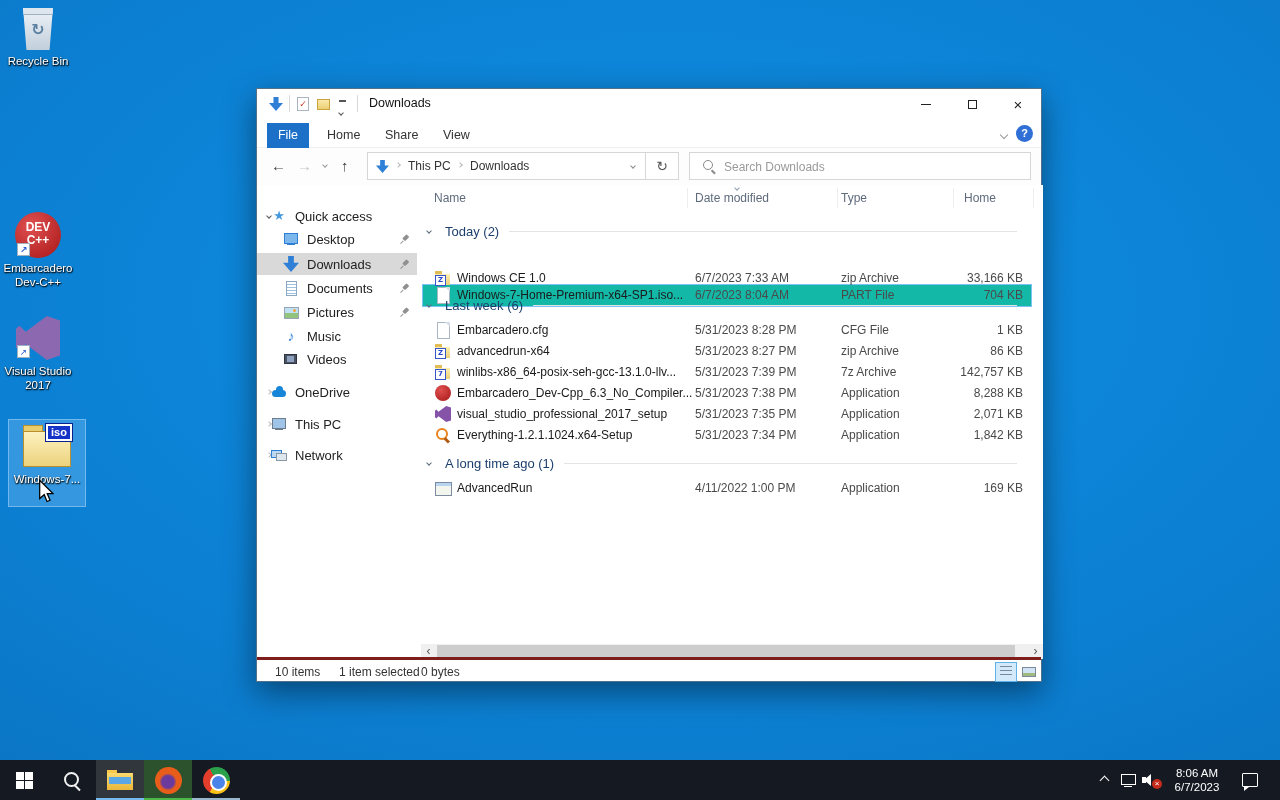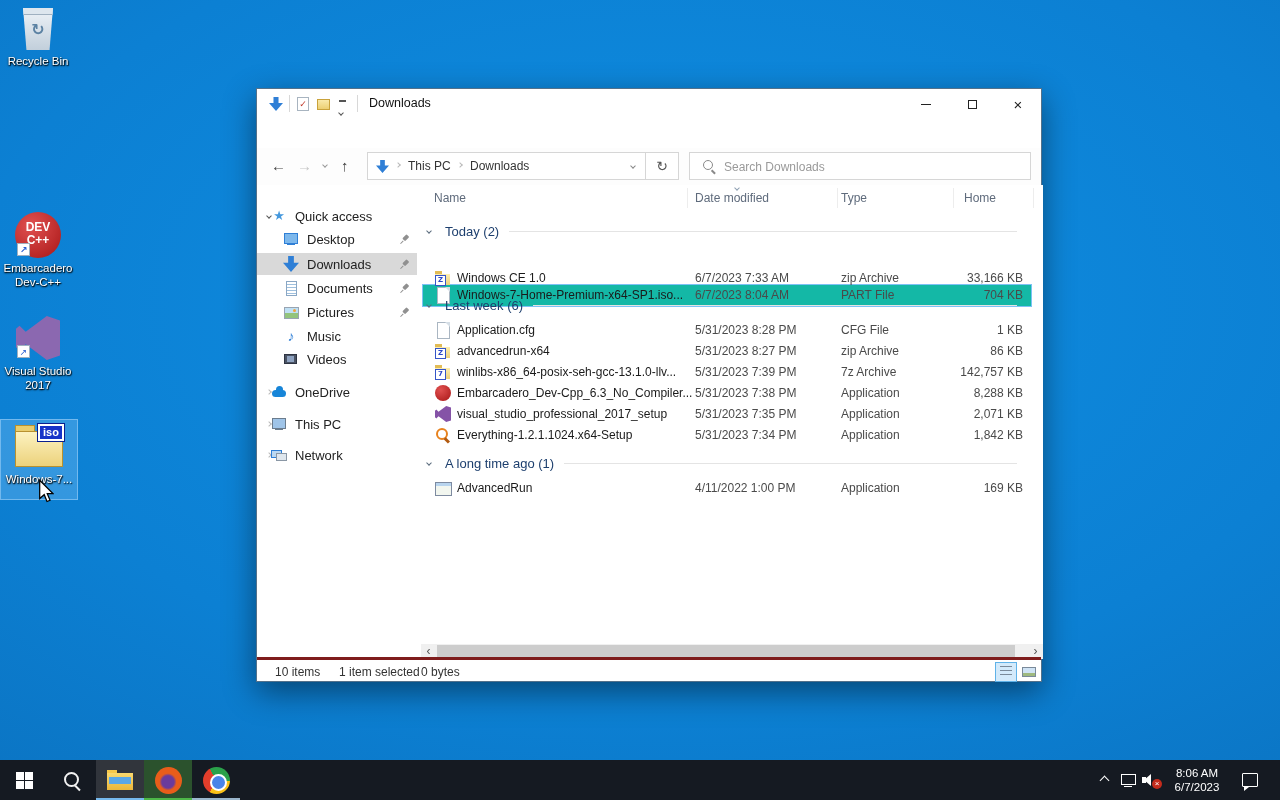--- a/index.html
+++ b/index.html
@@ -288,21 +288,21 @@
     <div style="position:relative;width:46px;margin:0 auto">
       <div class="vs-art"></div>
       <span class="shortcut-badge">↗</span>
     </div>
     <div class="dlabel">
       <div>Visual Studio</div>
       <div>2017</div>
     </div>
   </div>
 
-  <div class="dicon selected" style="left:1px;top:420px;padding:3px 0 13px">
+  <div class="dicon selected" style="left:9px;top:420px;padding:3px 0 20px">
     <div class="isofolder-art">
       <div class="ftab"></div>
       <div class="fbody"></div>
       <div class="isobadge">iso</div>
     </div>
     <div class="dlabel">Windows-7...</div>
   </div>
 
   <svg id="cursor" viewBox="0 0 12 19">
     <path d="M1 1 L1 15.5 L4.6 12.4 L6.8 17.8 L9.2 16.8 L7 11.6 L11.5 11.6 Z" fill="#fff" stroke="#000" stroke-width="1"></path>
@@ -326,20 +326,28 @@
           <span class="glyph-min"></span>
         </span>
       <span class="wbtn" style="left:692px">
           <span class="glyph-max"></span>
         </span>
       <span class="wbtn" style="left:738px">
           <span class="glyph-close">×</span>
         </span>
     </div>
 
+    <div id="ribbon">
+      <span id="file-tab">File</span>
+      <span class="rtab" style="left:60px">Home</span>
+      <span class="rtab" style="left:118px">Share</span>
+      <span class="rtab" style="left:176px">View</span>
+      <span id="ribbon-expand" class="chv down" style="border-color:#999"></span>
+      <span id="help-btn">?</span>
+    </div>
 
     <div id="addr-row">
       <span class="nav-ar" style="left:14px;color:#444">←</span>
       <span class="nav-ar" style="left:40px;color:#c6c6c6">→</span>
       <span class="chv down sm" style="position:absolute;left:66px;top:15px;border-color:#999"></span>
       <span class="nav-ar" style="left:84px;color:#444">↑</span>
 
       <div id="addr-box">
         <span class="fi downloads-arrow-icon" style="position:absolute;left:8px;top:7px;width:13px;height:13px"></span>
         <span class="chv right sm crumb-sep" style="left:28px"></span>
@@ -442,21 +450,21 @@
       </div>
 
       <div class="grow" style="top:109px">
         <span class="chv down sm"></span>
         <span class="glabel">Last week (6)</span>
         <span class="gline"></span>
       </div>
 
       <div class="frow" style="top:135px">
         <span class="fi doc-file-icon"></span>
-        <span class="fname">Application.cfg</span>
+        <span class="fname">Embarcadero.cfg</span>
         <span class="fdate">5/31/2023 8:28 PM</span>
         <span class="ftype">CFG File</span>
         <span class="fsize">1 KB</span>
       </div>
       <div class="frow" style="top:156px">
         <span class="fi zip-folder-icon"></span>
         <span class="fname">advancedrun-x64</span>
         <span class="fdate">5/31/2023 8:27 PM</span>
         <span class="ftype">zip Archive</span>
         <span class="fsize">86 KB</span>

